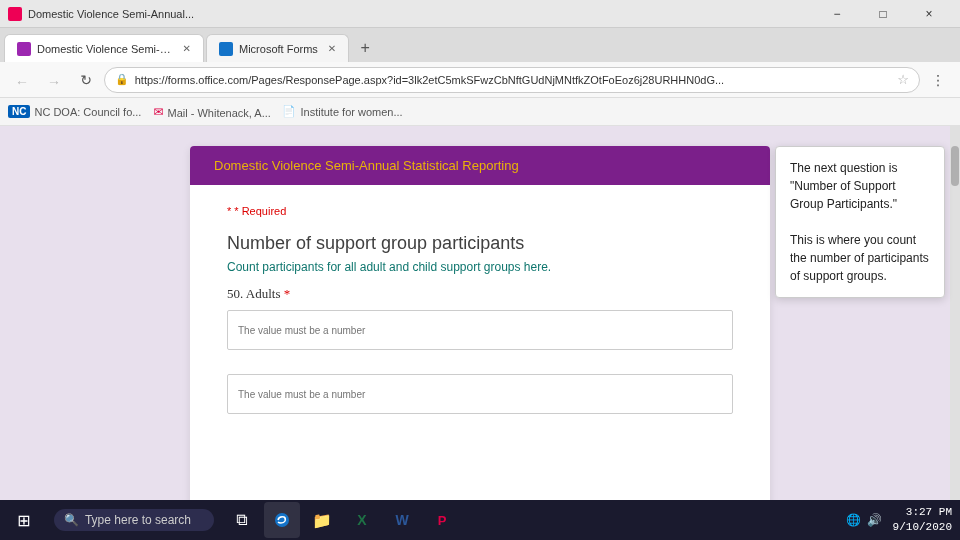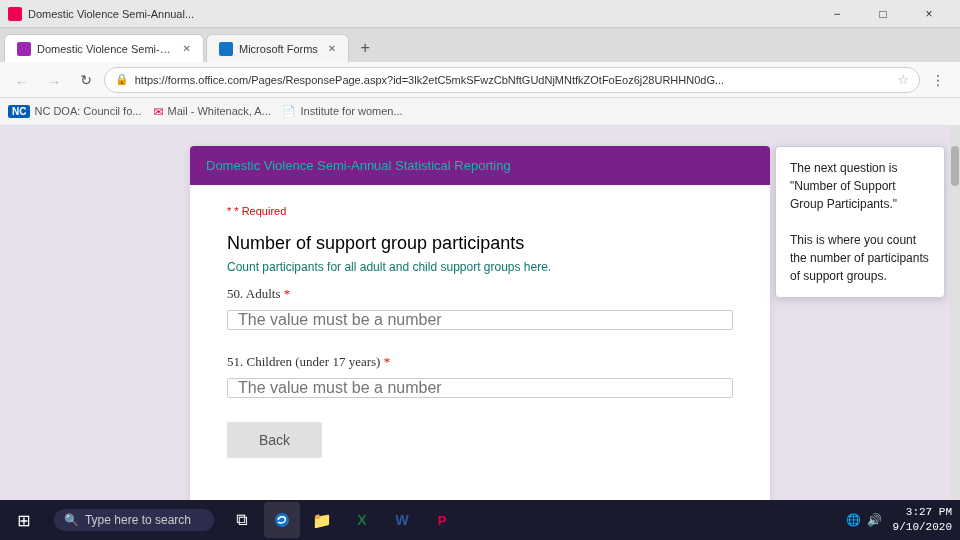--- a/index.html
+++ b/index.html
@@ -198,21 +198,21 @@
       align-items: center;
       padding: 0 8px;
       gap: 12px;
       border-bottom: 1px solid #e0e0e0;
       font-size: 11px;
       color: #555;
       overflow: hidden;
     }
     .bookmark-item {
       display: flex;
-      align-items: flex-start;
+      align-items: flex-end;
       gap: 4px;
       white-space: nowrap;
       cursor: pointer;
     }
 
     
     .browser-content {
       flex: 1;
       background: #e8e0ed;
       display: flex;
@@ -249,60 +249,60 @@
     .form-card {
       background: white;
       width: 580px;
       min-height: 400px;
       border-radius: 4px;
       overflow: hidden;
       box-shadow: 0 2px 8px rgba(0,0,0,0.1);
     }
     .form-header {
       background: #7b1f8a;
-      padding: 12px 16px;
-      color: #14b8a6;
+      padding: 12px 24px;
+      color: #eab308;
       font-size: 13px;
       font-weight: 500;
     }
     .form-body {
       padding: 20px 37px 24px;
     }
     .required-label {
       color: #d00;
       font-size: 11px;
       margin-bottom: 16px;
     }
     .section-title {
-      color: #000000;
+      color: #404040;
       font-size: 18px;
       font-weight: 400;
       margin-bottom: 6px;
     }
     .section-desc {
       color: #0f766e;
       font-size: 12px;
       margin-bottom: 12px;
     }
     .question-block {
       margin-bottom: 24px;
     }
     .question-label {
       font-size: 13px;
       color: #333;
       margin-bottom: 8px;
       font-family: Liberation Serif, serif;
     }
     .question-input {
       width: 100%;
-      height: 20px;
+      height: 40px;
       border: 1px solid #ccc;
       border-radius: 2px;
       padding: 0 10px;
-      font-size: 16px;
+      font-size: 10px;
       color: #999;
       outline: none;
     }
     .button-row {
       display: flex;
       gap: 12px;
       margin-top: 16px;
     }
     .btn-back {
       padding: 10px 32px;
@@ -444,30 +444,24 @@
           <div class="question-block">
             <div class="question-label">
               <span>50.</span>
               <span>Adults</span>
               <span style="color:#d00;"> *</span>
             </div>
             <input class="question-input" type="text" placeholder="The value must be a number" style="">
           </div>
 
           <div class="question-block">
-            <div class="question-label">
-              <span>51.</span>
-              <span>Children (under 17 years)</span>
-              <span style="color:#d00;"> *</span>
-            </div>
             <input class="question-input" type="text" placeholder="The value must be a number" style="">
           </div>
 
           <div class="button-row">
-            <button class="btn-back">Back</button>
           </div>
         </div>
       </div>
     </div>
 
     <div class="callout-box">
       <span>The next question is "Number of Support Group Participants."<br><br>This is where you count the number of participants of support groups.</span>
     </div>
 
     <div class="scrollbar-right">

